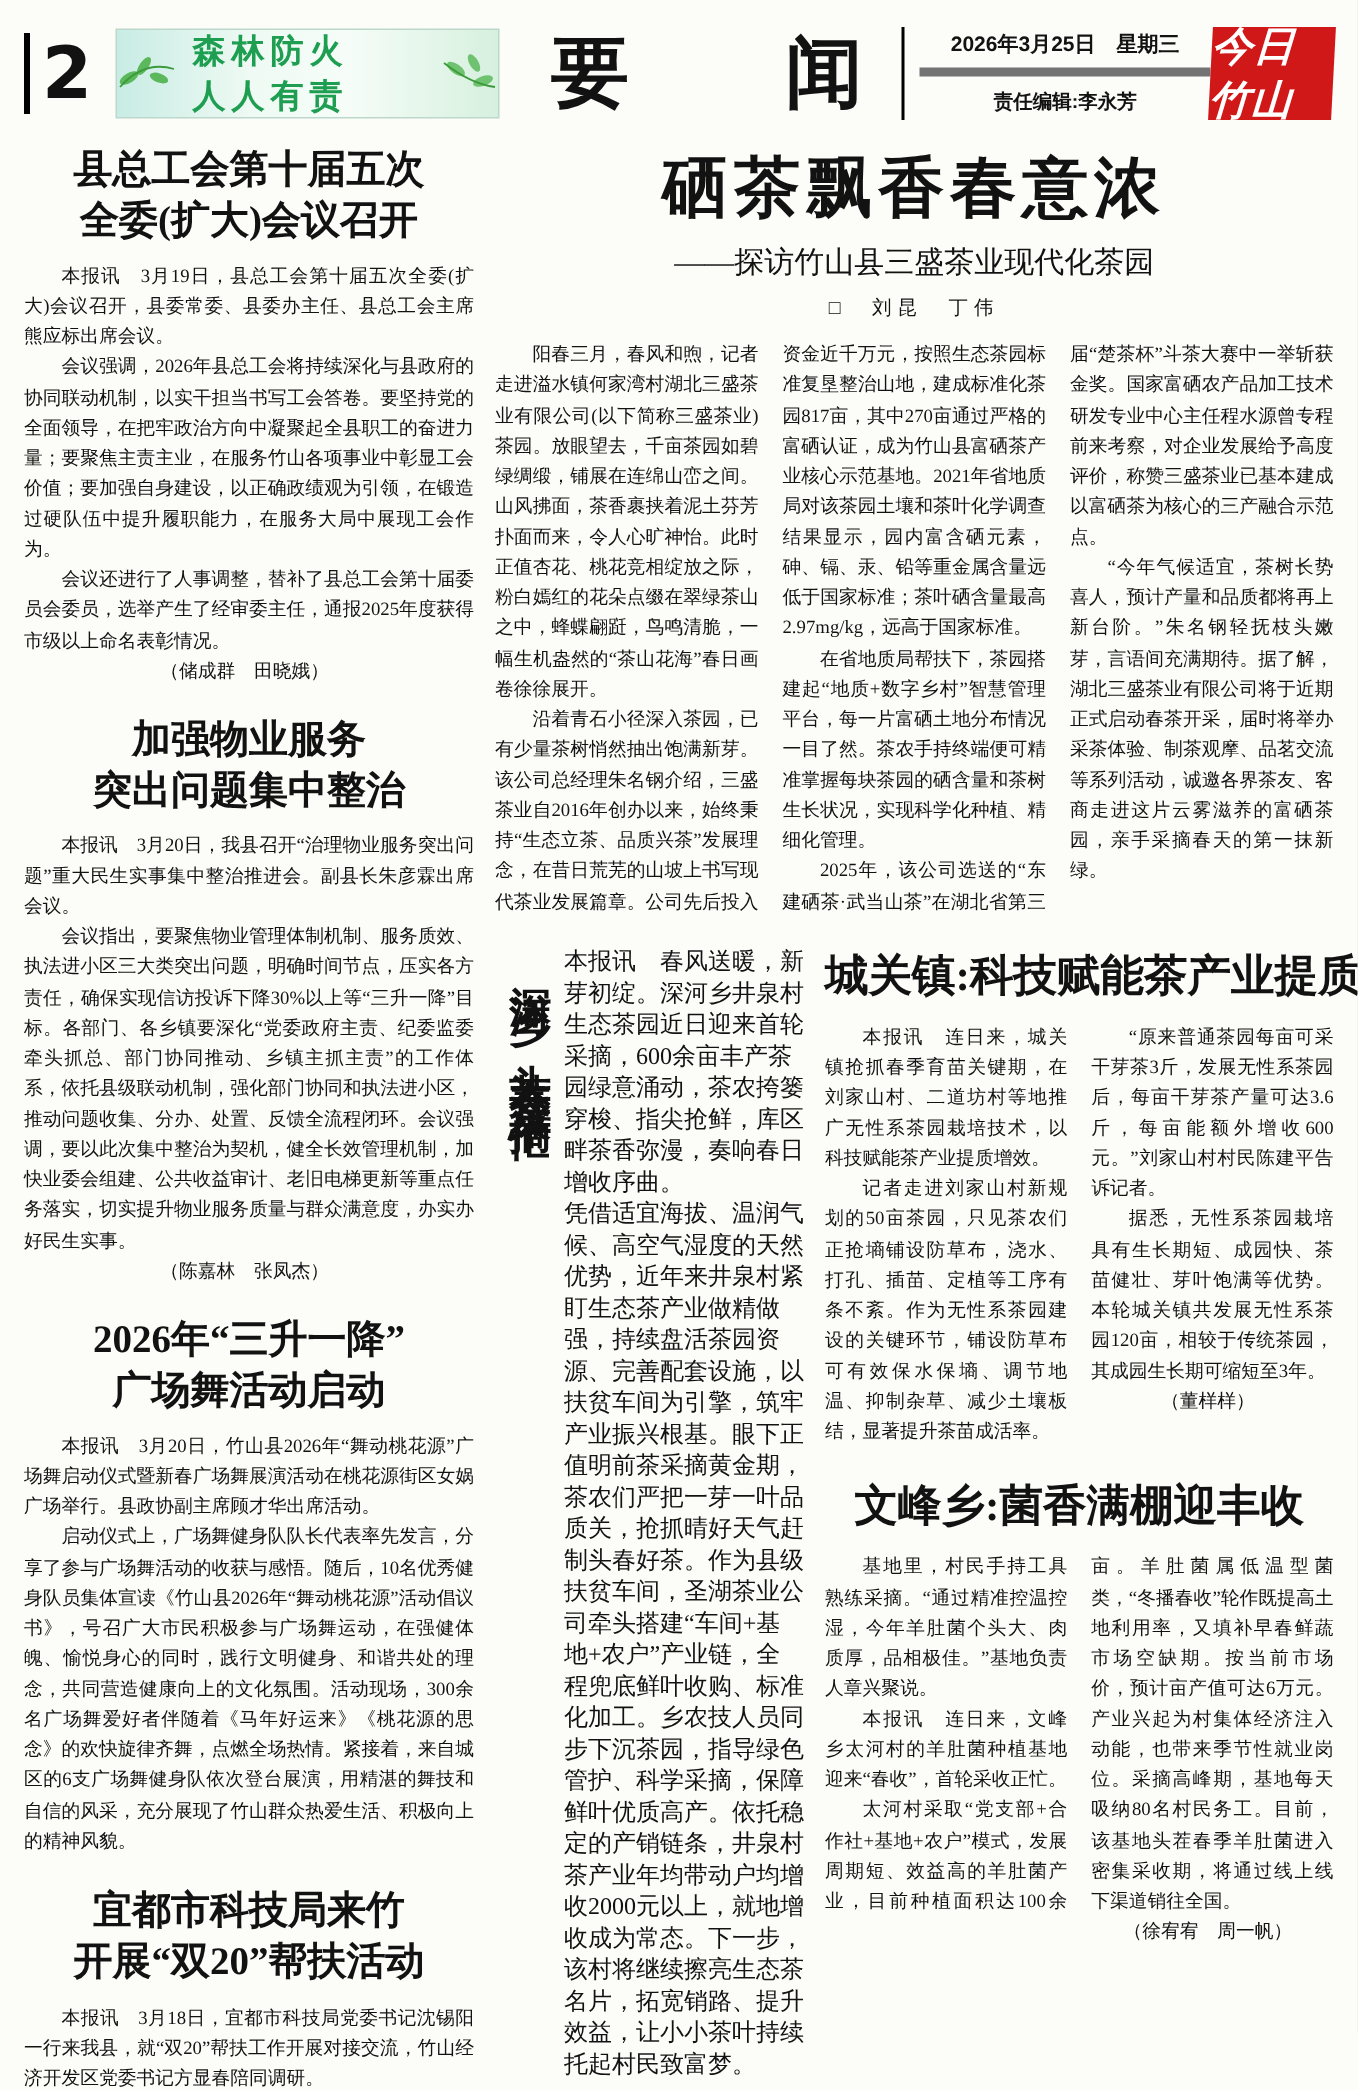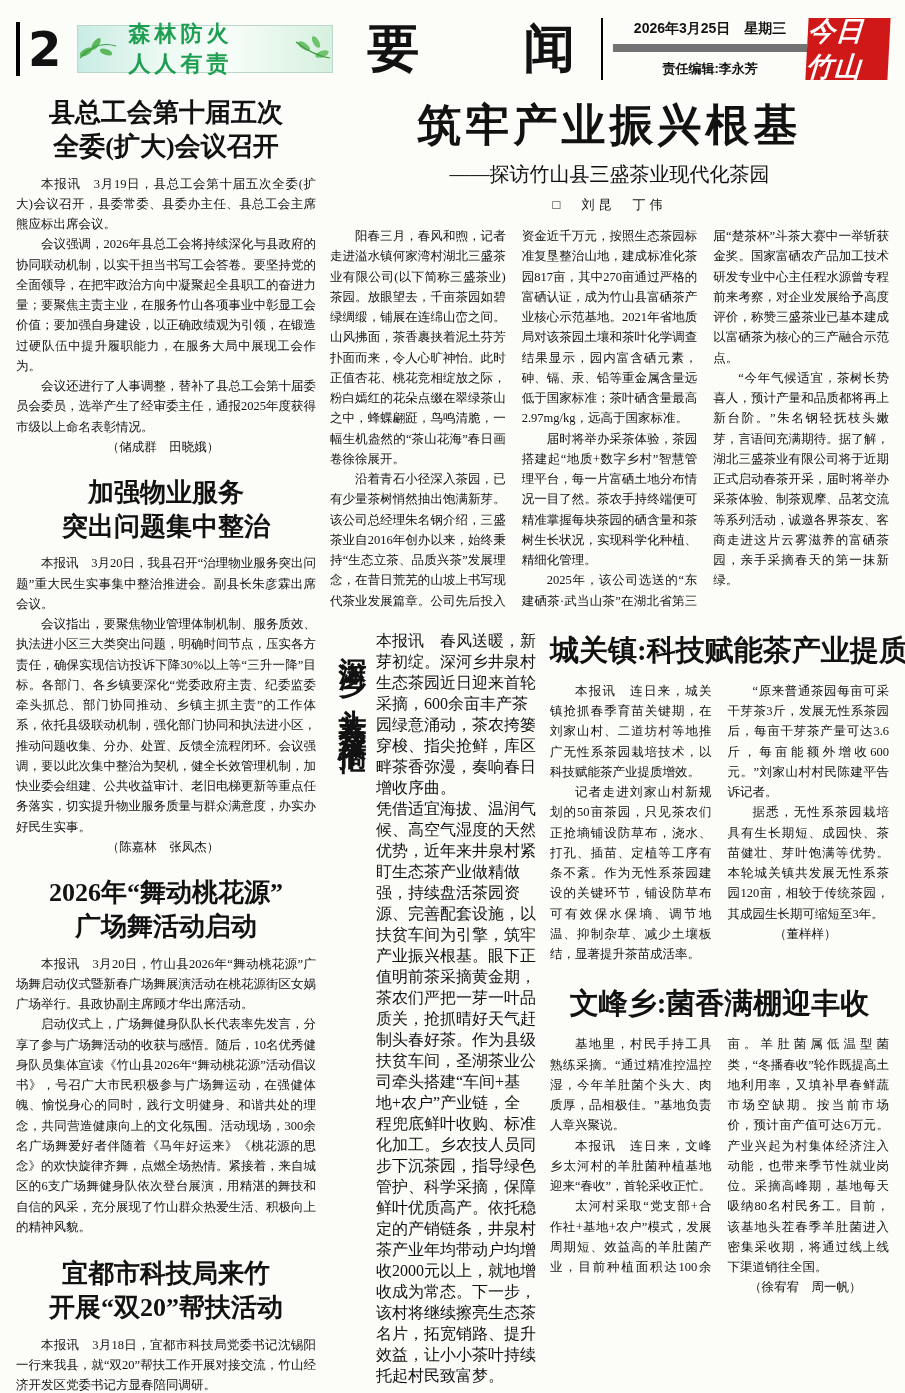--- a/index.html
+++ b/index.html
@@ -5,30 +5,30 @@
   * { margin:0; padding:0; box-sizing:border-box; }
   html,body { background:#e8e8e4; }
   body { font-family:"Liberation Serif","DejaVu Serif",serif; color:#121212; }
   .page { width:905px; min-height:1393px; margin:0 auto; background:#fcfcf9; padding:10px 16px 24px 16px; }
 
   
   .hdr { display:flex; align-items:center; height:78px; margin-bottom:8px; }
   .pagenum-wrap { display:flex; align-items:center; }
   .pagenum-bar { width:4px; height:54px; background:#000; margin-right:8px; }
   .pagenum { font-family:"DejaVu Sans",sans-serif; font-size:48px; font-weight:bold; line-height:1; }
-  .banner { width:300px; height:48px; margin:0 16px; border:1px solid #bcd8cc;
+  .banner { width:300px; height:60px; margin:0 16px; border:1px solid #bcd8cc;
             background:linear-gradient(90deg,#c8ece4 0%,#eefaf3 35%,#f6fdf8 60%,#d6f0de 100%);
             display:flex; align-items:center; justify-content:center; gap:10px; }
   .banner-text { color:#1e9e50; font-weight:900; font-size:22px; letter-spacing:4px; font-family:"Liberation Sans",sans-serif; }
   .banner svg { display:block; }
   .section-title { font-size:52px; font-weight:900; letter-spacing:26px; margin-left:18px; white-space:nowrap;
                    font-family:"Liberation Serif",serif; }
   .hdr-vline { width:2px; height:62px; background:#000; margin:0 10px 0 0; }
   .dateblock { width:228px; text-align:center; font-family:"Liberation Sans",sans-serif; }
-  .dateblock .date { font-size:14px; font-weight:bold; padding-bottom:6px; border-bottom:8px solid #737373; }
+  .dateblock .date { font-size:14px; font-weight:bold; padding-bottom:6px; border-bottom:6px solid #737373; }
   .dateblock .editor { font-size:13px; font-weight:bold; padding-top:8px; }
   .masthead { width:96px; height:62px; background:#d01818; color:#fff; display:flex; align-items:center; justify-content:center;
               font-size:27px; font-weight:bold; font-style:italic; letter-spacing:1px; transform:skewX(-3deg); }
 
   
   .content { display:flex; gap:14px; }
   .leftcol { width:300px; flex:0 0 300px; }
   .rightcol { flex:1; min-width:0; }
 
   
@@ -119,47 +119,47 @@
           <div>加强物业服务</div>
           <div>突出问题集中整治</div>
         </div>
         <p>本报讯　3月20日，我县召开“治理物业服务突出问题”重大民生实事集中整治推进会。副县长朱彦霖出席会议。</p>
         <p>会议指出，要聚焦物业管理体制机制、服务质效、执法进小区三大类突出问题，明确时间节点，压实各方责任，确保实现信访投诉下降30%以上等“三升一降”目标。各部门、各乡镇要深化“党委政府主责、纪委监委牵头抓总、部门协同推动、乡镇主抓主责”的工作体系，依托县级联动机制，强化部门协同和执法进小区，推动问题收集、分办、处置、反馈全流程闭环。会议强调，要以此次集中整治为契机，健全长效管理机制，加快业委会组建、公共收益审计、老旧电梯更新等重点任务落实，切实提升物业服务质量与群众满意度，办实办好民生实事。</p>
         <span class="sig">（陈嘉林　张凤杰）</span>
       </div>
 
       <div class="art">
         <div class="art-title">
-          <div>2026年“舞动桃花源”</div>
+          <div>2026年“三升一降”</div>
           <div>广场舞活动启动</div>
         </div>
         <p>本报讯　3月20日，竹山县2026年“舞动桃花源”广场舞启动仪式暨新春广场舞展演活动在桃花源街区女娲广场举行。县政协副主席顾才华出席活动。</p>
         <p>启动仪式上，广场舞健身队队长代表率先发言，分享了参与广场舞活动的收获与感悟。随后，10名优秀健身队员集体宣读《竹山县2026年“舞动桃花源”活动倡议书》，号召广大市民积极参与广场舞运动，在强健体魄、愉悦身心的同时，践行文明健身、和谐共处的理念，共同营造健康向上的文化氛围。活动现场，300余名广场舞爱好者伴随着《马年好运来》《桃花源的思念》的欢快旋律齐舞，点燃全场热情。紧接着，来自城区的6支广场舞健身队依次登台展演，用精湛的舞技和自信的风采，充分展现了竹山群众热爱生活、积极向上的精神风貌。</p>
       </div>
 
       <div class="art">
         <div class="art-title">
           <div>宜都市科技局来竹</div>
           <div>开展“双20”帮扶活动</div>
         </div>
         <p>本报讯　3月18日，宜都市科技局党委书记沈锡阳一行来我县，就“双20”帮扶工作开展对接交流，竹山经济开发区党委书记方显春陪同调研。</p>
 
       </div>
     </div>
 
     <div class="rightcol">
 
       <div class="art">
-        <div class="feature-title">筑牢产业振兴根基</div>
+        <div class="feature-title">硒茶飘香春意浓</div>
         <div class="feature-sub">——探访竹山县三盛茶业现代化茶园</div>
         <div class="feature-byline">□　刘昆　丁伟</div>
         <div class="cols3">
           <p>阳春三月，春风和煦，记者走进溢水镇何家湾村湖北三盛茶业有限公司(以下简称三盛茶业)茶园。放眼望去，千亩茶园如碧绿绸缎，铺展在连绵山峦之间。山风拂面，茶香裹挟着泥土芬芳扑面而来，令人心旷神怡。此时正值杏花、桃花竞相绽放之际，粉白嫣红的花朵点缀在翠绿茶山之中，蜂蝶翩跹，鸟鸣清脆，一幅生机盎然的“茶山花海”春日画卷徐徐展开。</p>
           <p>沿着青石小径深入茶园，已有少量茶树悄然抽出饱满新芽。该公司总经理朱名钢介绍，三盛茶业自2016年创办以来，始终秉持“生态立茶、品质兴茶”发展理念，在昔日荒芜的山坡上书写现代茶业发展篇章。公司先后投入资金近千万元，按照生态茶园标准复垦整治山地，建成标准化茶园817亩，其中270亩通过严格的富硒认证，成为竹山县富硒茶产业核心示范基地。2021年省地质局对该茶园土壤和茶叶化学调查结果显示，园内富含硒元素，砷、镉、汞、铅等重金属含量远低于国家标准；茶叶硒含量最高2.97mg/kg，远高于国家标准。</p>
-          <p>届时将举办采茶体验，茶园搭建起“地质+数字乡村”智慧管理平台，每一片富硒土地分布情况一目了然。茶农手持终端便可精准掌握每块茶园的硒含量和茶树生长状况，实现科学化种植、精细化管理。</p>
+          <p>在省地质局帮扶下，茶园搭建起“地质+数字乡村”智慧管理平台，每一片富硒土地分布情况一目了然。茶农手持终端便可精准掌握每块茶园的硒含量和茶树生长状况，实现科学化种植、精细化管理。</p>
           <p>2025年，该公司选送的“东建硒茶·武当山茶”在湖北省第三届“楚茶杯”斗茶大赛中一举斩获金奖。国家富硒农产品加工技术研发专业中心主任程水源曾专程前来考察，对企业发展给予高度评价，称赞三盛茶业已基本建成以富硒茶为核心的三产融合示范点。</p>
           <p>“今年气候适宜，茶树长势喜人，预计产量和品质都将再上新台阶。”朱名钢轻抚枝头嫩芽，言语间充满期待。据了解，湖北三盛茶业有限公司将于近期正式启动春茶开采，届时将举办采茶体验、制茶观摩、品茗交流等系列活动，诚邀各界茶友、客商走进这片云雾滋养的富硒茶园，亲手采摘春天的第一抹新绿。</p>
         </div>
       </div>
 
       <div class="midband">
 
         <div class="shenhe">
           <div class="vtitle">深河乡：头茬春茶采摘忙</div>
           <div class="shenhe-body">

